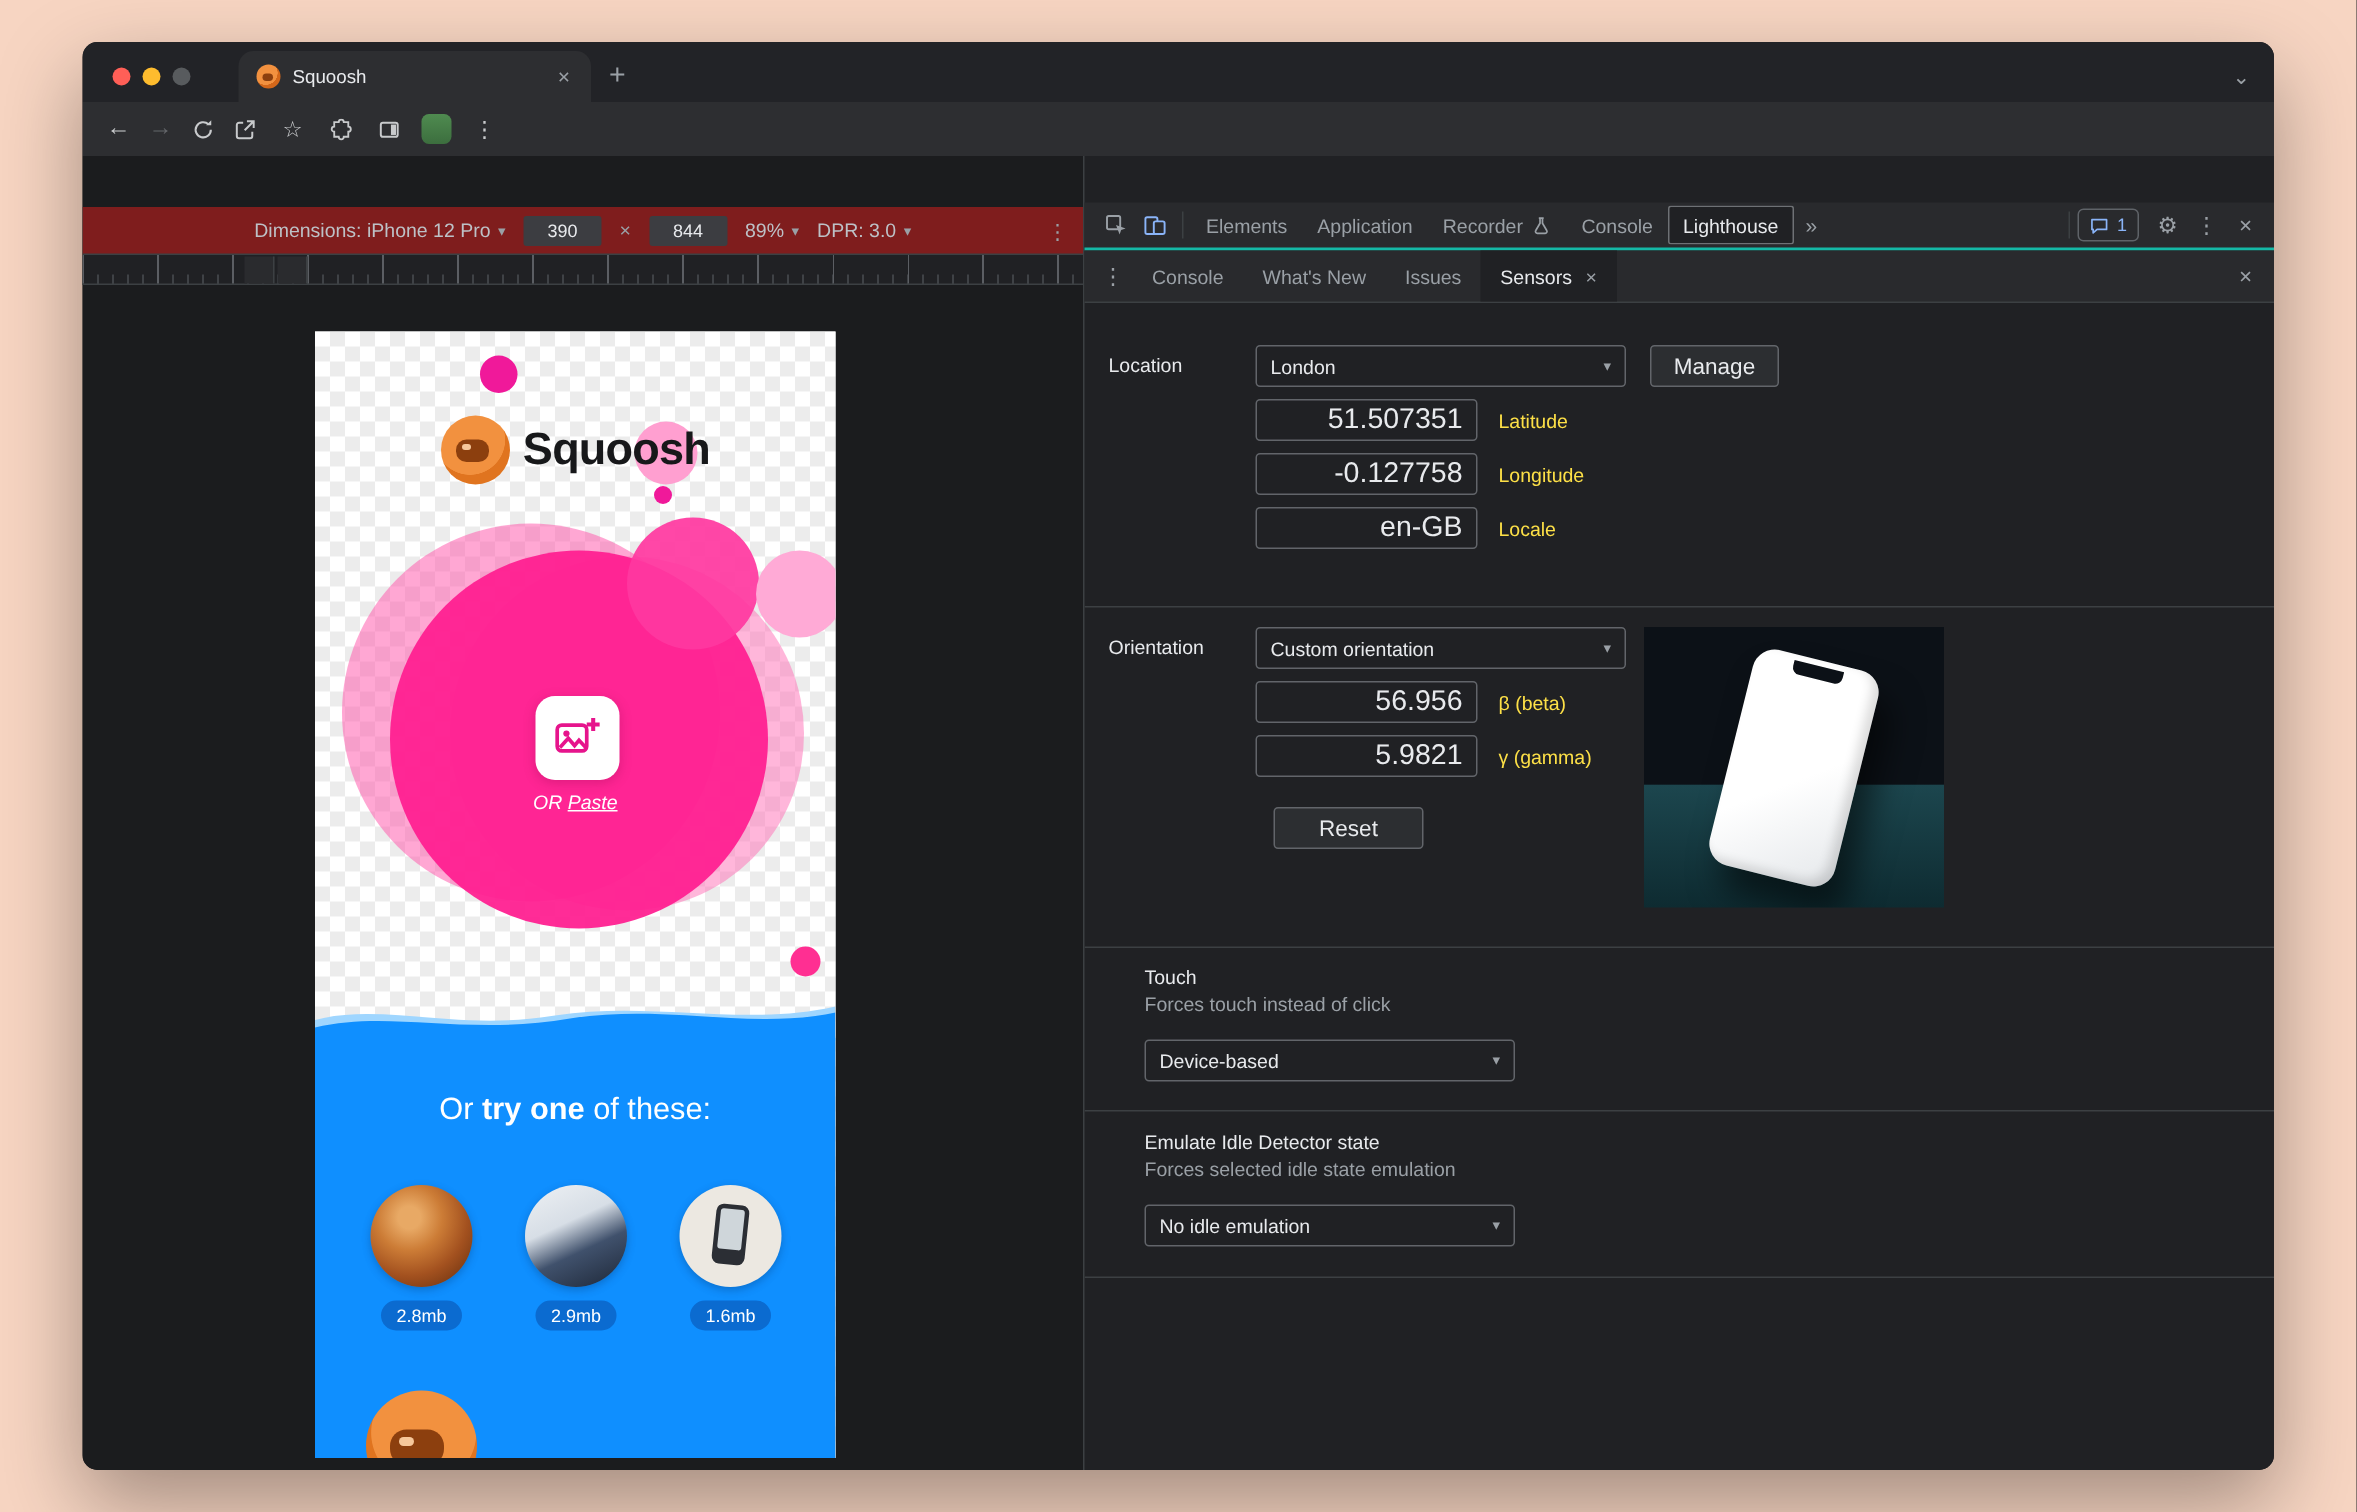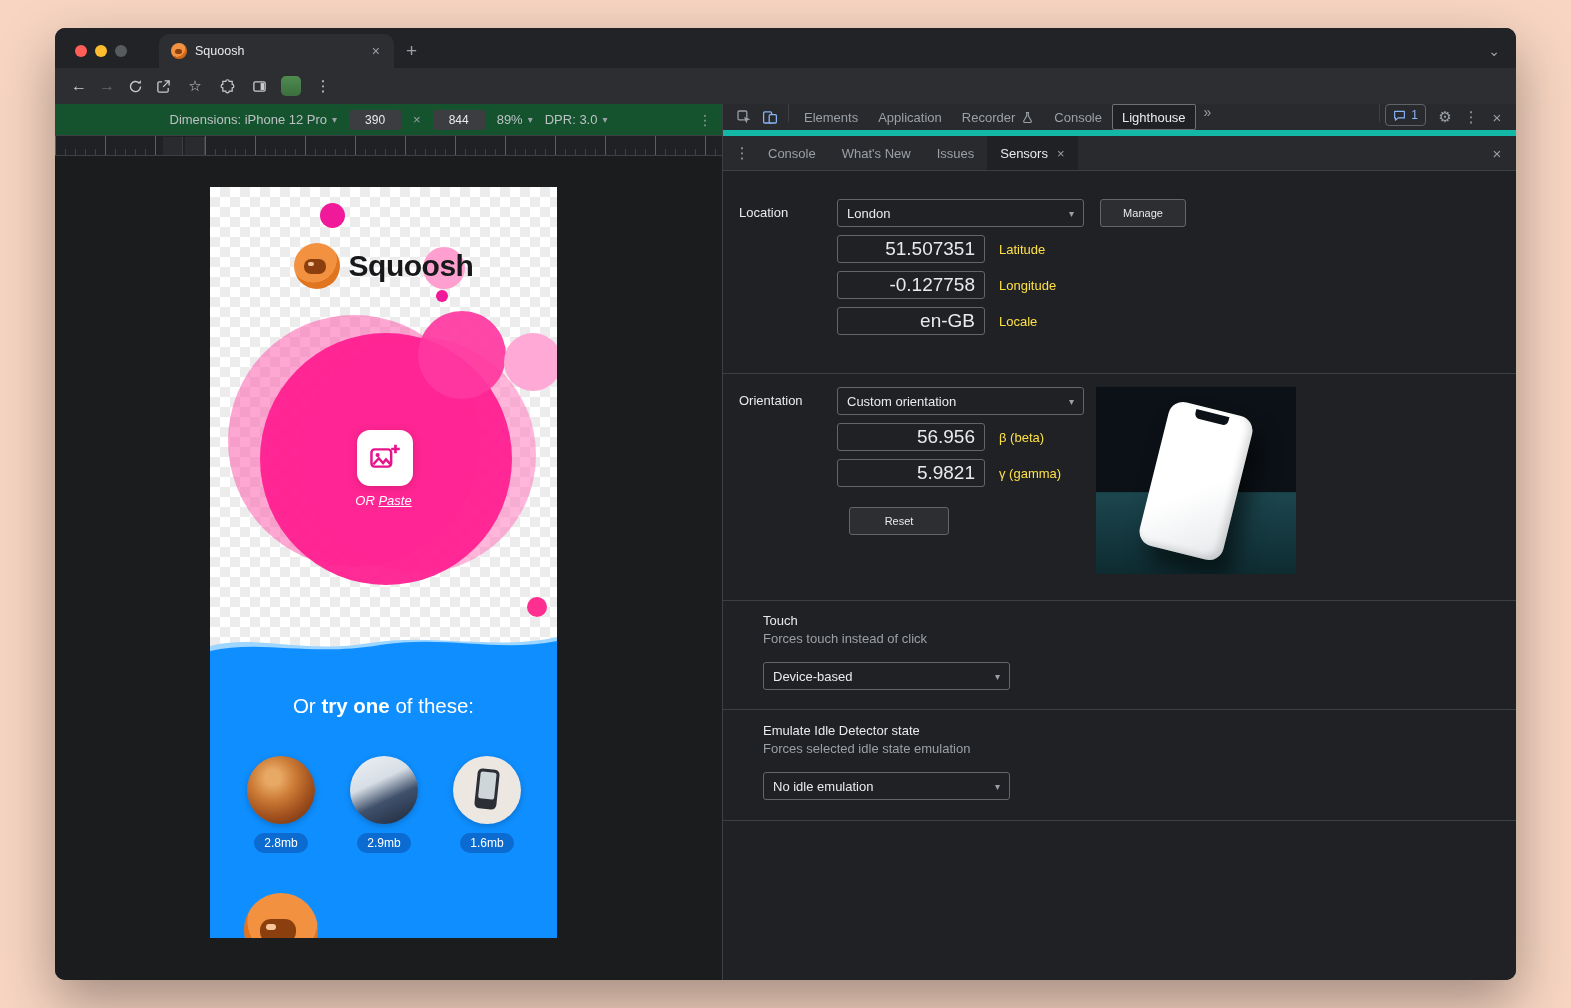--- a/index.html
+++ b/index.html
@@ -48,22 +48,22 @@
   .toolbar-right { display:flex; align-items:center; gap:4px; padding-right:2px; }
   .tb-icon { width:28px; height:28px; display:flex; align-items:center; justify-content:center; color:#c8cacc; font-size:15px; }
   .avatar { width:20px; height:20px; border-radius:5px; background:linear-gradient(180deg,#4f8b50,#3c6e3e); margin:0 4px; }
 
   
   .content-row { flex:1; display:flex; min-height:0; }
   .viewport-pane { width:667px; flex:0 0 auto; display:flex; flex-direction:column; background:#1b1c1e; }
   .devtools-pane { flex:1; border-left:1px solid #3c4043; background:#202124; display:flex; flex-direction:column; min-width:0; }
 
   
-  .device-toolbar { height:32px; background:#14532d; border-bottom:1px solid #3c4043;
-    display:flex; align-items:center; justify-content:center; position:relative; color:#bdc1c6; font-size:13px; flex:0 0 auto; }
+  .device-toolbar { height:32px; background:#7f1d1d; border-bottom:1px solid #3c4043;
+    display:flex; align-items:center; justify-content:center; position:relative; color:#bdc1c6; font-size:13px; flex:0 0 auto;margin-top:34px; }
   .device-toolbar-center { display:flex; align-items:center; gap:12px; }
   .dim-label { display:inline-flex; align-items:center; gap:5px; }
   .caret { color:#9aa0a6; font-size:10px; }
   .dim-input { width:52px; height:20px; background:#3c3d41; border:none; border-radius:2px;
     color:#e8eaed; font-size:12px; text-align:center; font-family:inherit; }
   .dim-times { color:#9aa0a6; }
   .dt-kebab-right { position:absolute; right:10px; top:0; height:100%; display:flex; align-items:center; color:#9aa0a6; font-size:14px; }
 
   
   .ruler { height:20px; border-bottom:1px solid #3c4043; background-color:#202124; position:relative;
@@ -122,22 +122,22 @@
   .mini-phone { position:absolute; left:23px; top:13px; width:22px; height:40px; background:#2b2e34; border-radius:5px; transform:rotate(6deg); }
   .mini-phone::after { content:""; position:absolute; left:3px; top:3px; right:3px; bottom:10px; background:#cfd6da; border-radius:2px; }
   .size-badge { margin-top:9px; background:var(--color-badge-blue,#0b6bd0); color:#fff; font-size:12px;
     padding:3px 10px; border-radius:11px; line-height:1.2; }
   .bottom-logo { position:absolute; left:34px; top:261px; width:74px; height:74px; border-radius:50%; z-index:2;
     background:radial-gradient(circle at 52% 38%, #f2913f 58%, #e0741f 59%); }
   .bottom-logo .bl-inner { position:absolute; left:16px; top:26px; width:36px; height:24px; background:#8c3f0e; border-radius:11px; }
   .bottom-logo .bl-inner::after { content:""; position:absolute; left:6px; top:5px; width:10px; height:6px; background:#f6c79a; border-radius:3px; }
 
   
-  .dt-toolbar { height:32px; background:#292a2d; border-bottom:6px solid #14b8a6; display:flex; 
-    font-size:13px; color:#9aa0a6; padding:0 6px 0 8px; flex:0 0 auto; white-space:nowrap; }
+  .dt-toolbar { height:32px; background:#292a2d; border-bottom:2px solid #14b8a6; display:flex; align-items:center;
+    font-size:13px; color:#9aa0a6; padding:0 6px 0 8px; flex:0 0 auto; white-space:nowrap;margin-top:31px; }
   .dt-iconbtn { width:26px; height:26px; display:flex; align-items:center; justify-content:center; flex:0 0 auto;
     color:#9aa0a6; font-size:15px; }
   .dt-sep { width:1px; height:18px; background:#3c4043; margin:0 5px; flex:0 0 auto; }
   .dt-tab { height:26px; display:flex; align-items:center; gap:6px; padding:0 10px; border-radius:2px; flex:0 0 auto; }
   .dt-tab.selected { color:#e8eaed; background:#202124; box-shadow:inset 0 0 0 1px #6e7175; }
   .dt-more { padding:0 8px; font-size:14px; flex:0 0 auto; }
   .dt-flex { flex:1; }
   .issues-badge { display:flex; align-items:center; gap:5px; border:1px solid #5f6368; border-radius:4px;
     height:22px; padding:0 7px; color:#8ab4f8; font-size:12px; margin-right:6px; flex:0 0 auto; }
 
@@ -148,21 +148,21 @@
   .drawer-tab .tab-x { color:#9aa0a6; font-size:13px; }
 
   .sensors-body { flex:1; padding:14px 16px 0; color:#e8eaed; font-size:13px; overflow:hidden; position:relative; }
   .sensor-row { display:grid; grid-template-columns:98px 1fr; align-items:start; }
   .sensor-label { padding-top:6px; color:#e8eaed; }
   .loc-row { margin-top:14px; }
   .control-line { display:flex; gap:16px; }
   .dt-select { display:inline-flex; justify-content:space-between; align-items:center; width:247px; height:28px;
     background:#202124; border:1px solid #62656a; border-radius:3px; padding:0 9px; color:#e8eaed; font-size:13px; }
   .dt-button { height:28px; background:#2c2e31; border:1px solid #62656a; border-radius:3px; color:#e8eaed;
-    font-size:11px; font-family:inherit; }
+    font-size:15px; font-family:inherit; }
   .dt-button.manage { width:86px; }
   .dt-button.reset { width:100px; margin-top:20px; margin-left:12px; display:block; }
   .field-line { display:flex; align-items:center; gap:14px; margin-top:8px; }
   .dt-input { width:148px; height:28px; background:#202124; border:1px solid #62656a; border-radius:3px;
     color:#e8eaed; font-size:19px; text-align:right; padding:0 9px; font-family:inherit; }
   .field-label { color:#fde047; }
   .section-divider { height:1px; background:#3c4043; margin-left:-16px; margin-right:-16px; }
   .div-1 { margin-top:38px; } .div-2 { margin-top:26px; } .div-3 { margin-top:19px; } .div-4 { margin-top:20px; }
   .orient-row { margin-top:13px; }
   .orient-flex { display:flex; }

